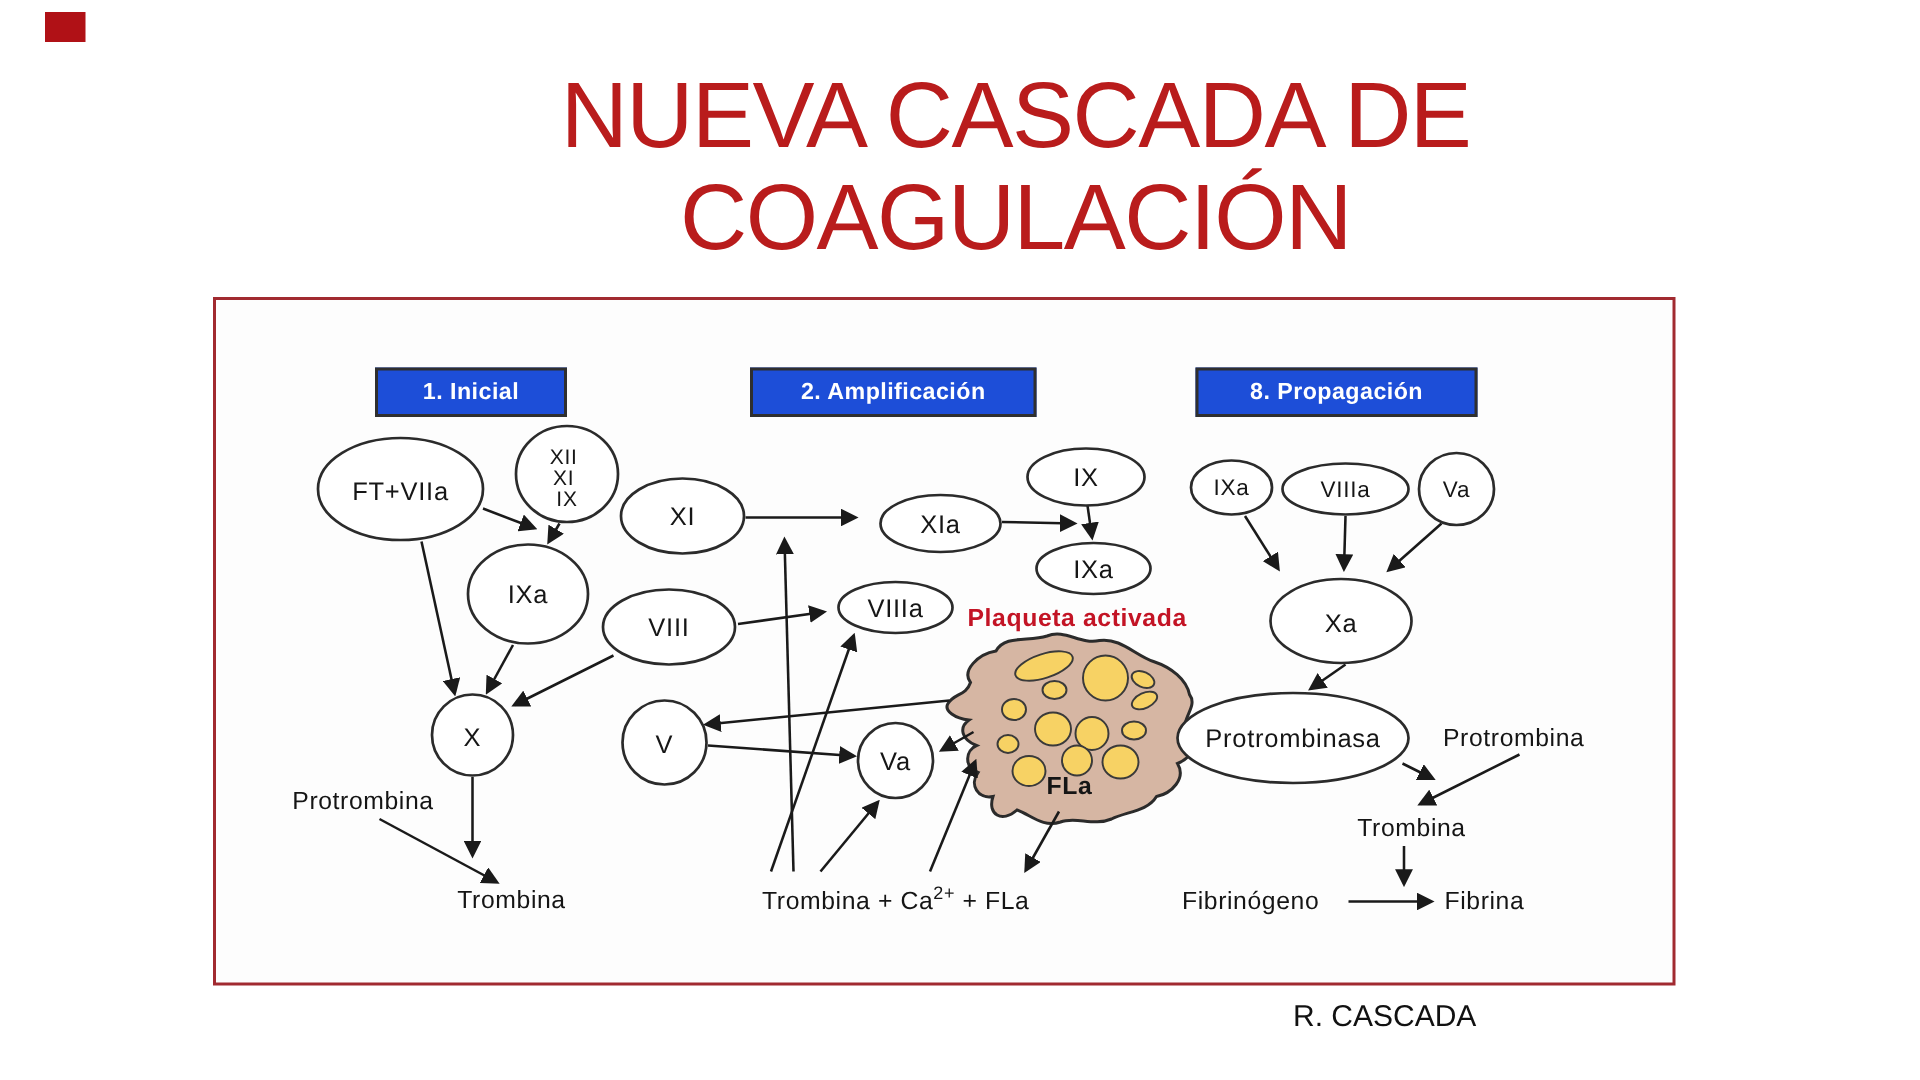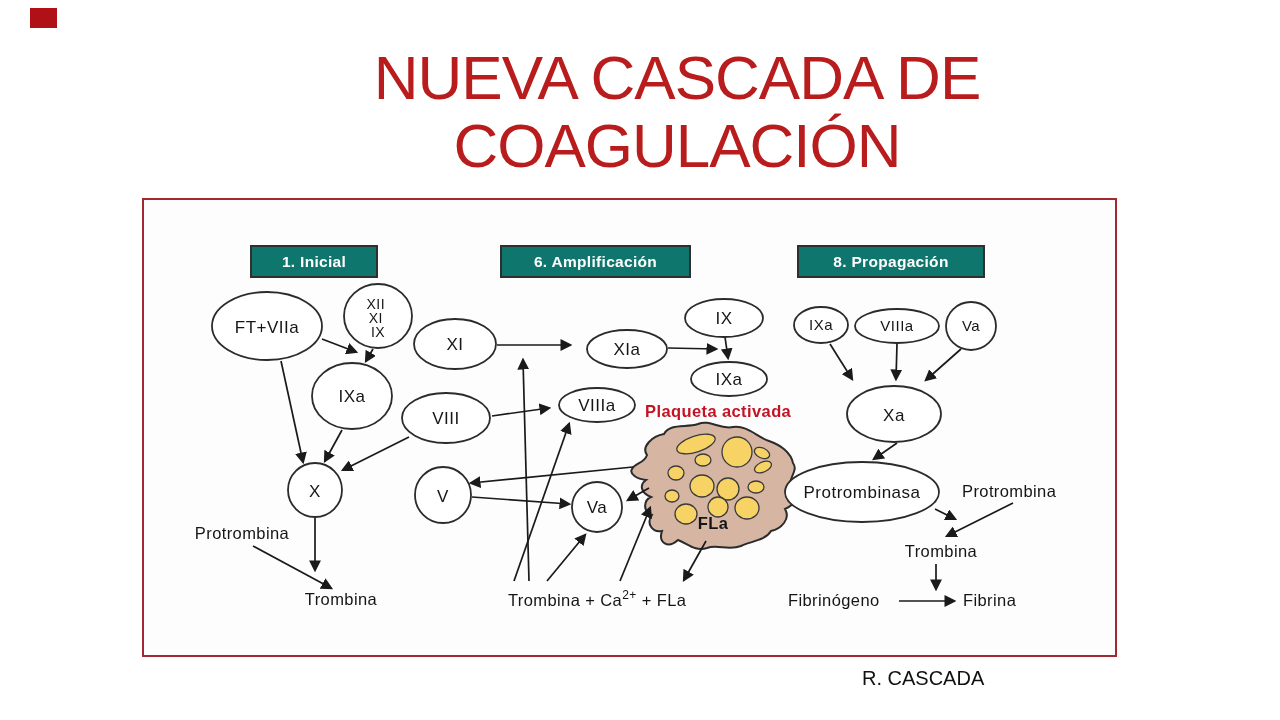--- a/index.html
+++ b/index.html
@@ -12,21 +12,21 @@
     position:absolute; left:0; top:44px; width:1272px; text-align:center;
     font-size:62px; line-height:68px; font-weight:300; letter-spacing:-1px;
     color:#b91c1c;
     padding-left:41px;
   }
   .frame {
     position:absolute; left:142px; top:198px; width:971px; height:455px;
     border:2px solid #A12A30; background:#FDFDFD;
   }
   .phase {
-    position:absolute; height:29px; background:#0f766e; border:2px solid #2f2f2f;
+    position:absolute; height:29px; background:#1d4ed8; border:2px solid #2f2f2f;
     color:#ffffff; font-size:15.5px; font-weight:600; letter-spacing:.3px;
     display:flex; align-items:center; justify-content:center;
   }
   #phase1 { left:250px; top:245px; width:124px; }
   #phase2 { left:500px; top:245px; width:187px; }
   #phase3 { left:797px; top:245px; width:184px; }
   svg.diagram { position:absolute; left:0; top:0; width:1280px; height:720px; }
   .node { fill:#ffffff; stroke:#2b2b2b; stroke-width:1.8; }
   .nlabel {
     font-family:"Liberation Sans", sans-serif; font-size:17px; fill:#161616;
@@ -53,21 +53,21 @@
   <div>NUEVA CASCADA DE</div>
   <div>COAGULACIÓN</div>
 </div>
 
 <div class="frame"></div>
 
 <div class="phase" id="phase1">
     <span>1. Inicial</span>
   </div>
 <div class="phase" id="phase2">
-    <span>6. Amplificación</span>
+    <span>2. Amplificación</span>
   </div>
 <div class="phase" id="phase3">
     <span>8. Propagación</span>
   </div>
 
 <svg class="diagram" viewBox="0 0 1280 720">
   <defs>
     <marker id="ah" viewBox="0 0 10 10" refX="8" refY="5" markerWidth="7" markerHeight="7" orient="auto-start-reverse">
       <path d="M0,0 L10,5 L0,10 z" fill="#1a1a1a"></path>
     </marker>

